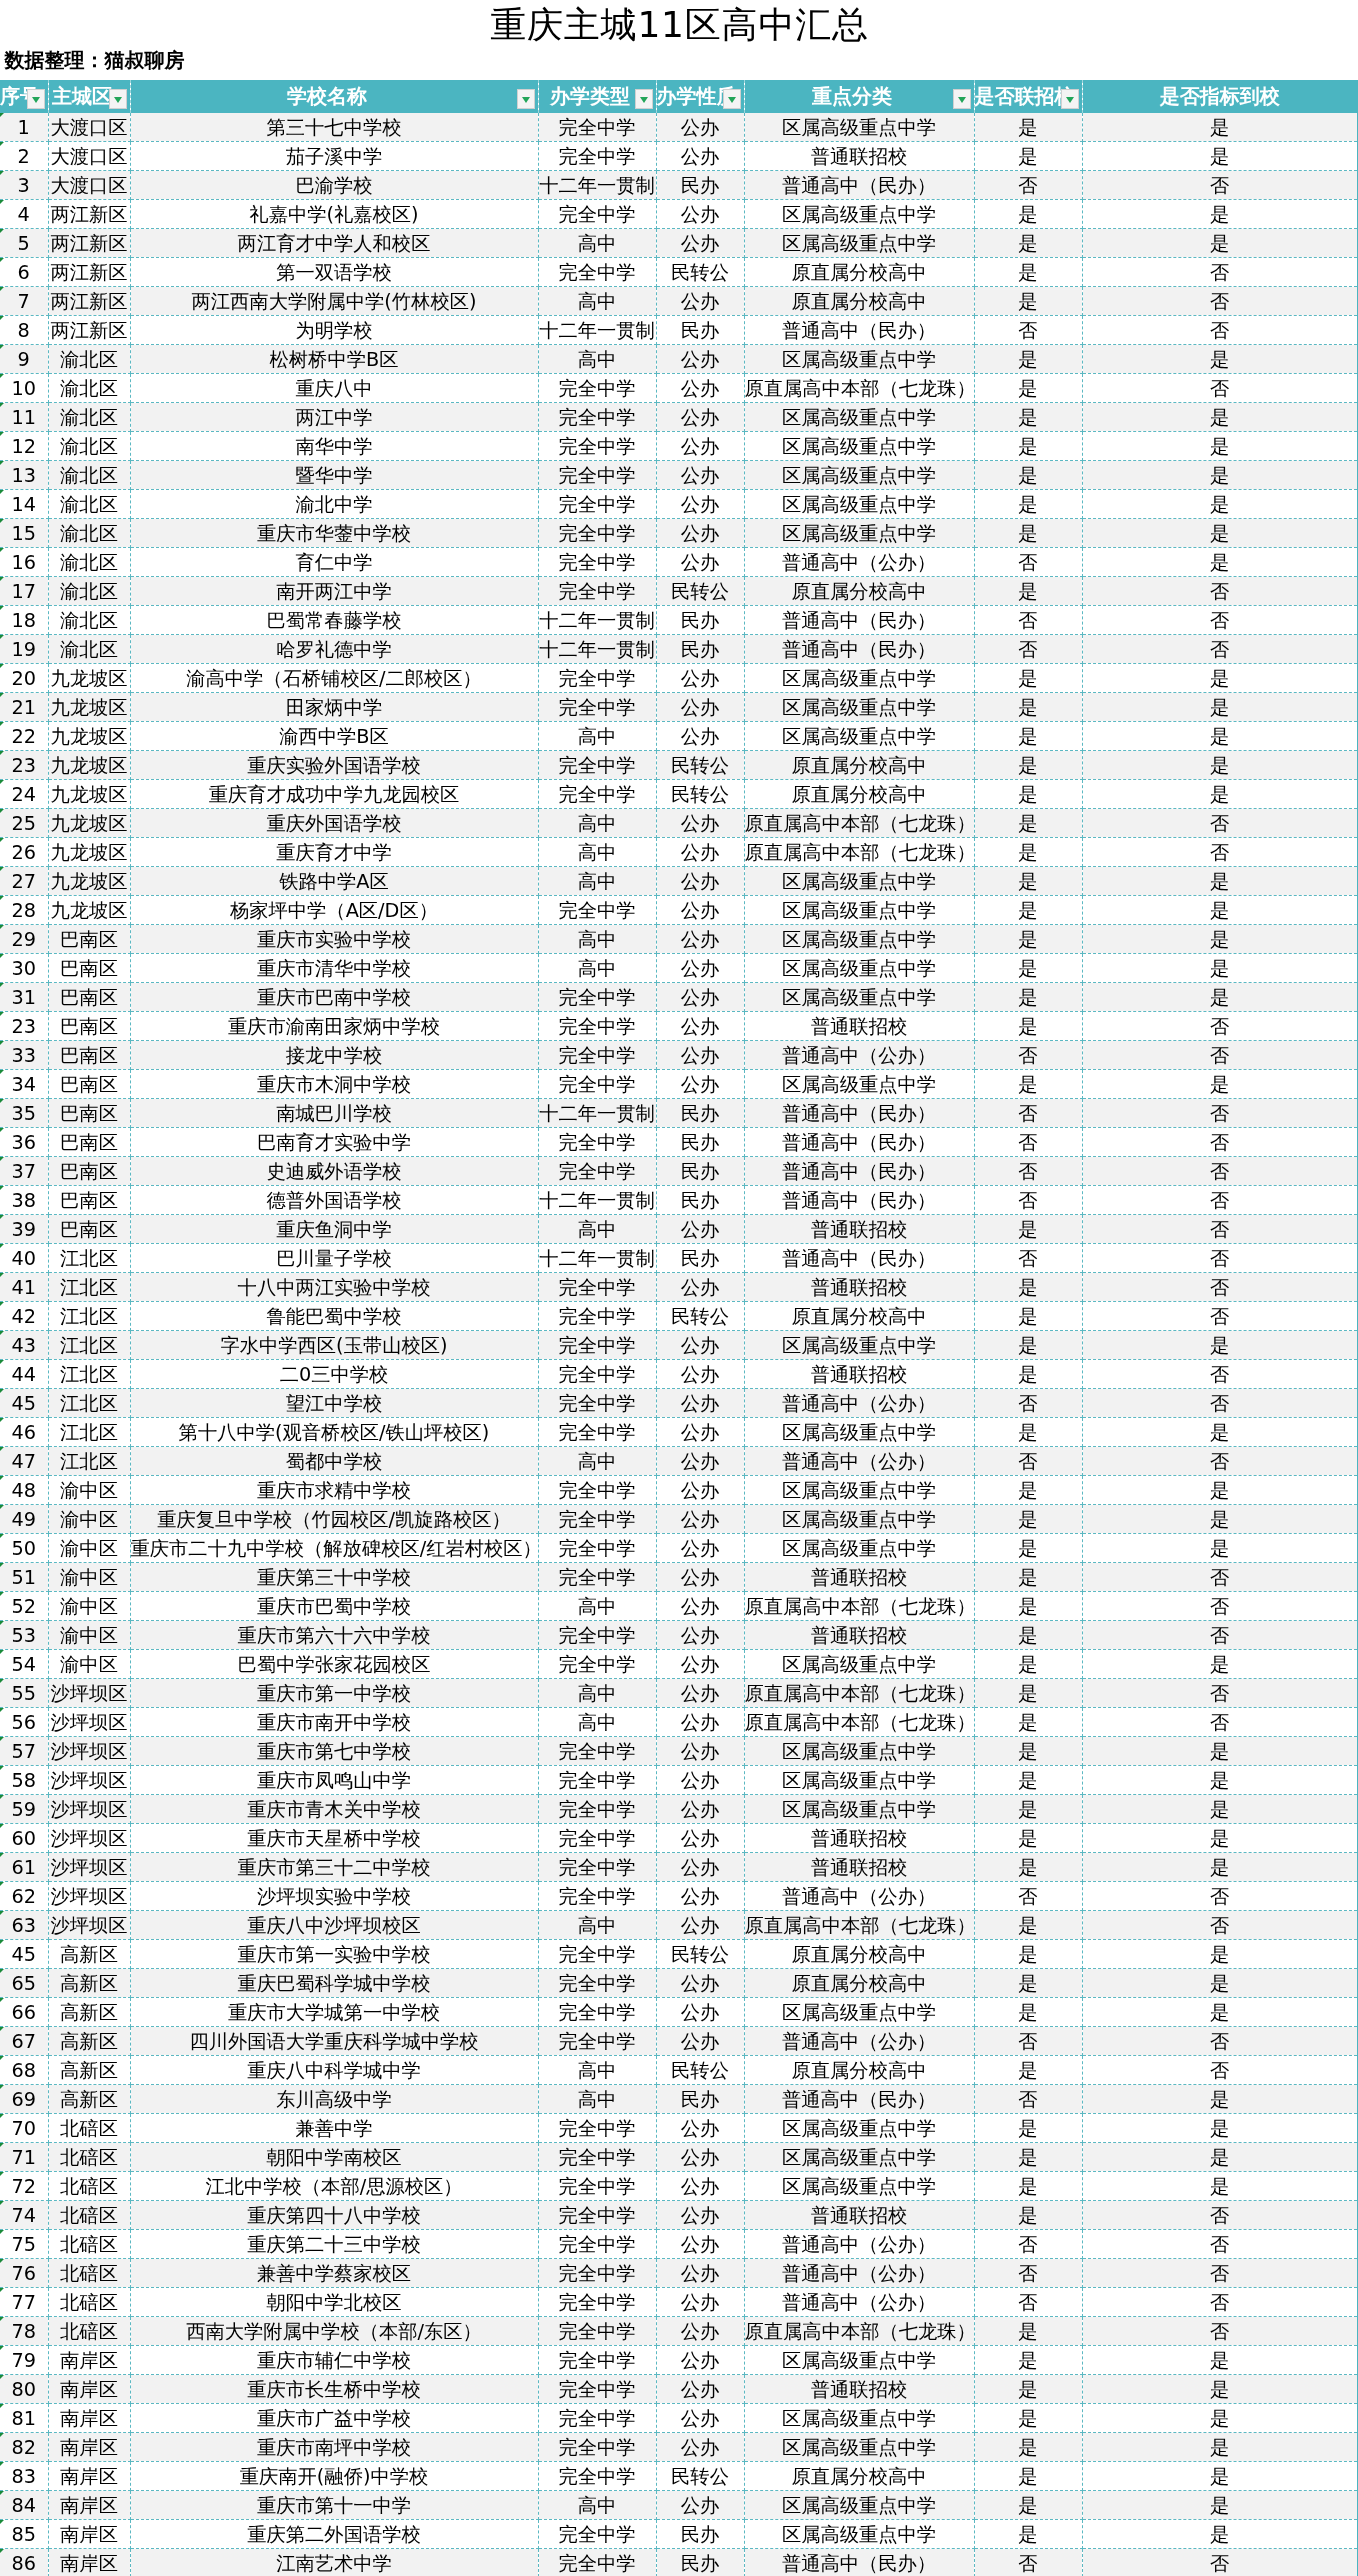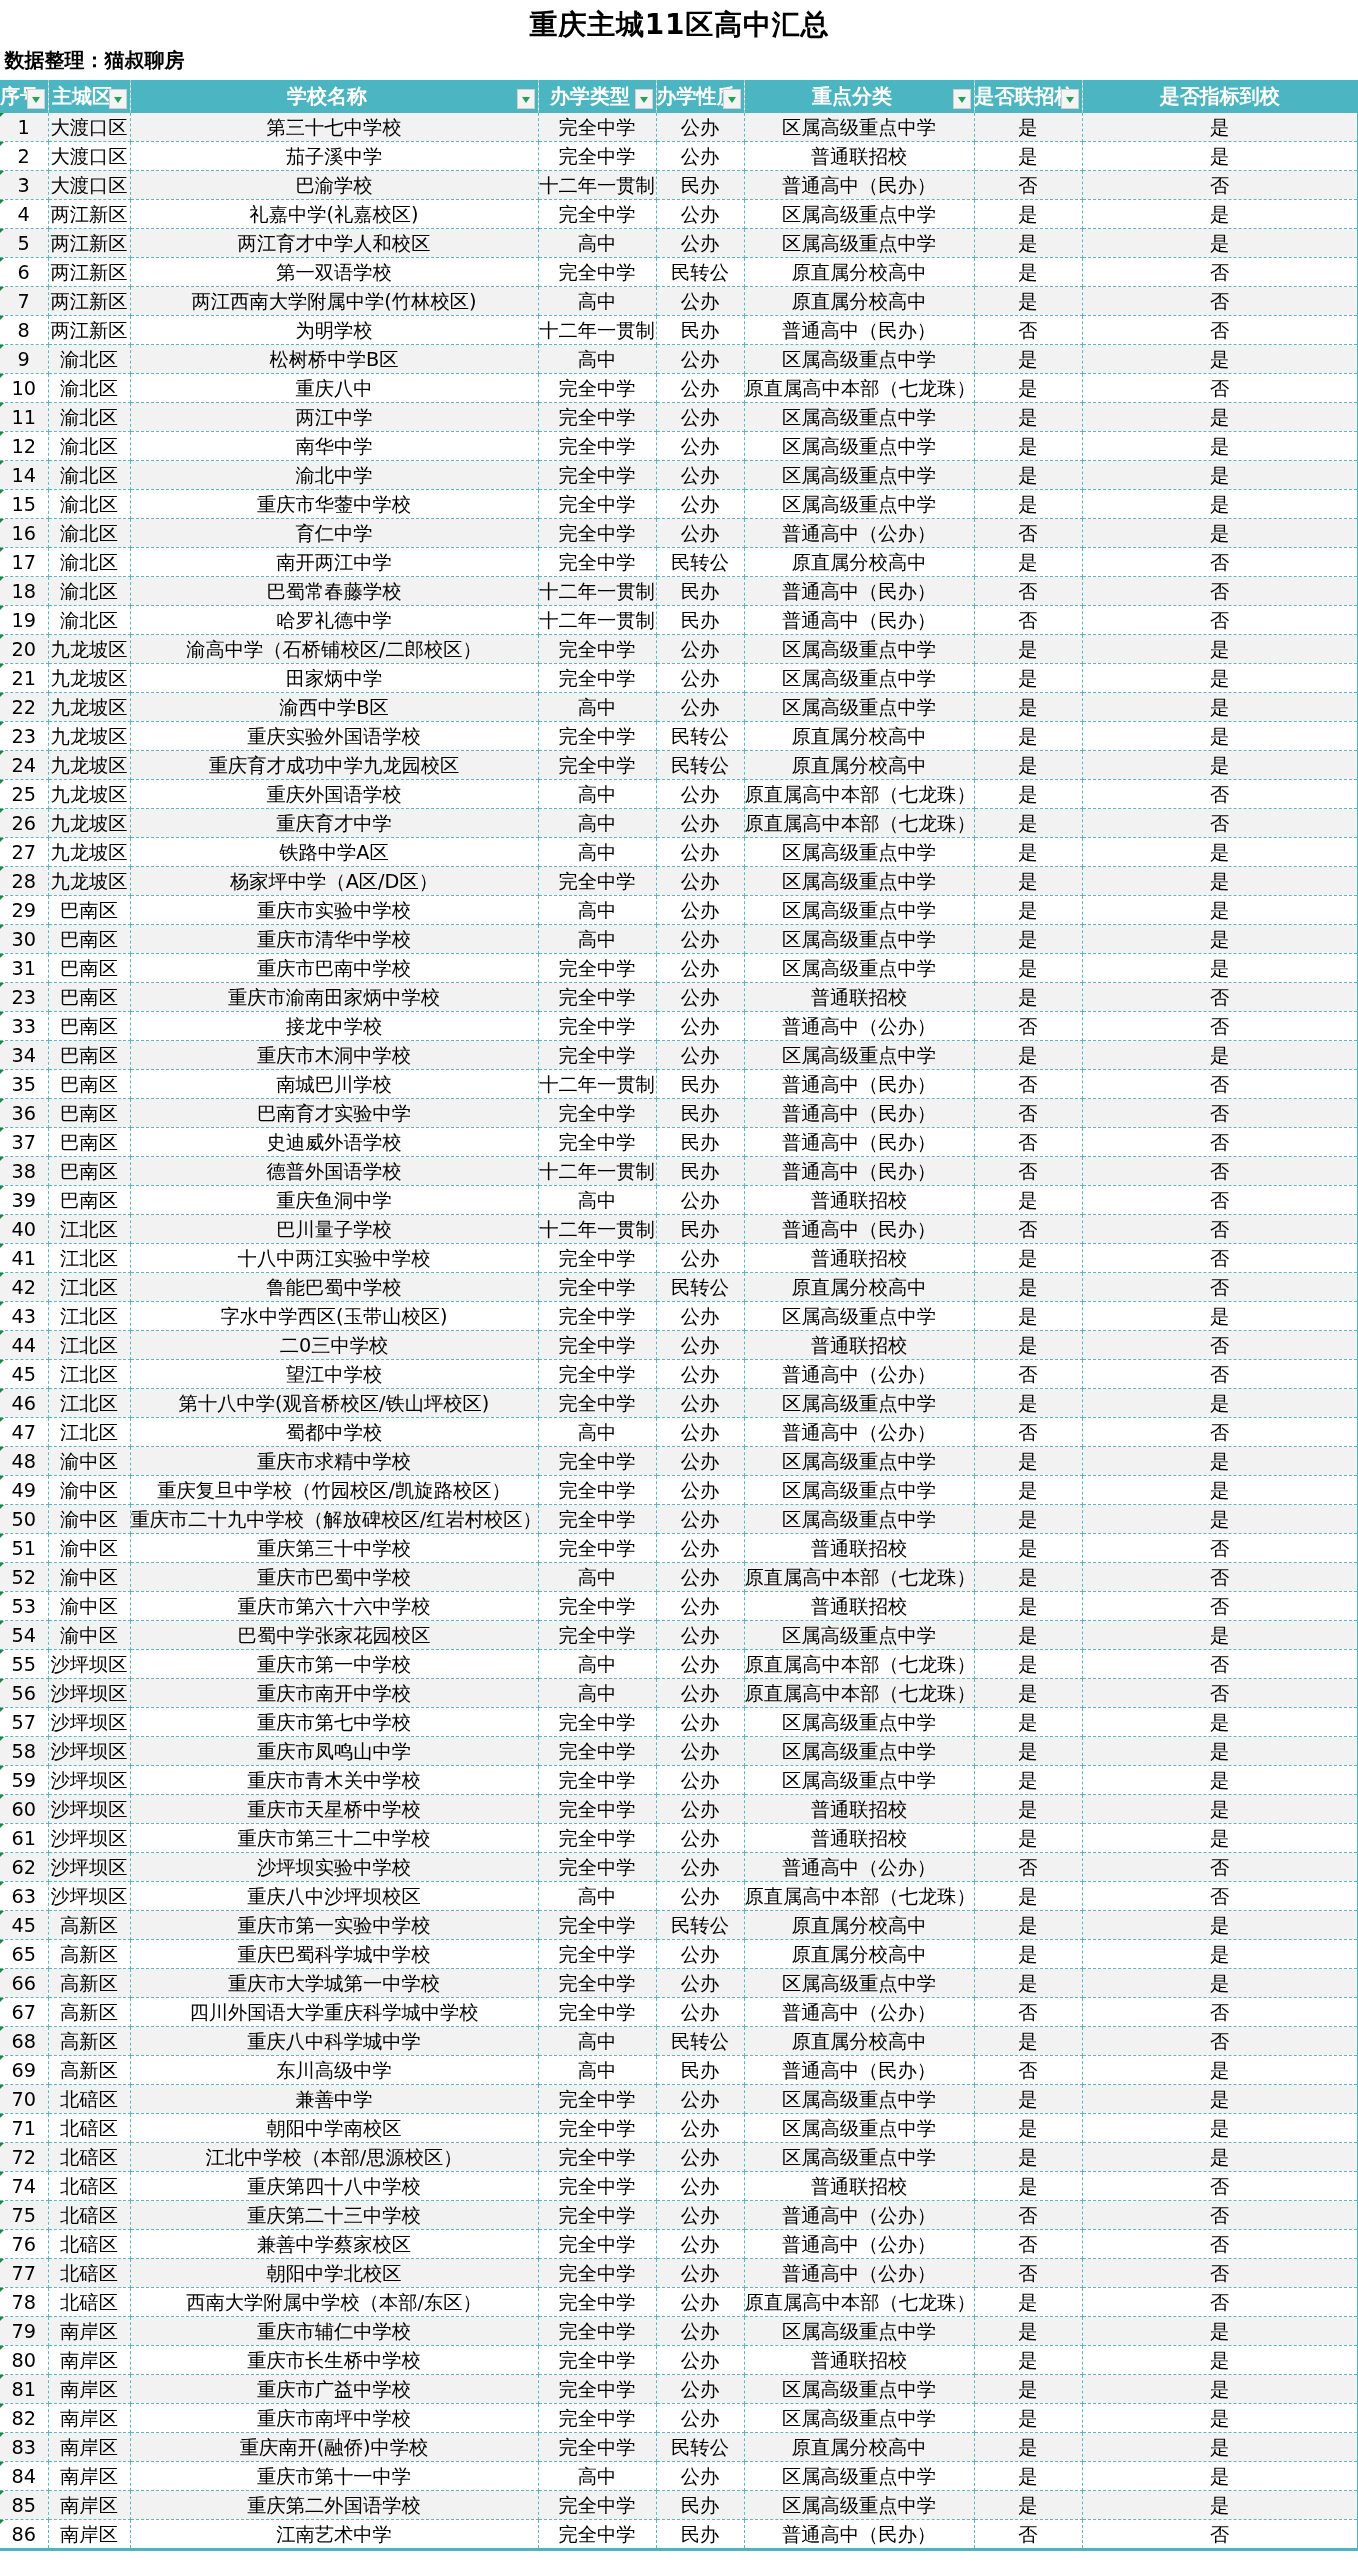--- a/index.html
+++ b/index.html
@@ -1,17 +1,17 @@
 <!DOCTYPE html>
 <html style="font-size:12.4px"><head>
 <meta charset="utf-8">
 <style>
   html, body { margin: 0; padding: 0; background: #ffffff; }
   body { width: 1359px; height: 2576px; overflow: hidden; font-family: "DejaVu Sans", "Liberation Sans", sans-serif; color: #000; }
-  .title { height: 45px; line-height: 49px; text-align: center; font-size: 28px; font-weight: bold; letter-spacing: 0.8px; }
+  .title { height: 45px; line-height: 49px; text-align: center; font-size: 36px; font-weight: normal; letter-spacing: 0.8px; }
   .subtitle { height: 35px; line-height: 31px; padding-left: 4.6px; font-size: 20px; font-weight: bold; }
   table { border-collapse: collapse; table-layout: fixed; width: 1359px; }
   col.c0 { width: 48px; } col.c1 { width: 82px; } col.c2 { width: 408px; } col.c3 { width: 118px; }
   col.c4 { width: 88px; } col.c5 { width: 230px; } col.c6 { width: 108px; } col.c7 { width: 276px; }
   thead th { background: #4BB5C1; color: #fff; height: 33px; font-size: 20px; font-weight: bold; position: relative; padding: 0; white-space: nowrap; overflow: hidden; border-right: 0.8px dashed #9fd6dc; }
   thead th .hl { display: block; text-align: center; padding-right: 14px; }
   thead th.nof .hl { padding-right: 0; }
   .filter { position: absolute; right: 2.3px; top: 9.3px; width: 18.6px; height: 20px; background: #f4f4f4; border: 0.8px solid #d0d0d0; box-sizing: border-box; }
   .filter::after { content: ""; position: absolute; left: 3.9px; top: 7px; border-left: 4.6px solid transparent; border-right: 4.6px solid transparent; border-top: 6.2px solid #22a559; }
   tbody td { height: 28px; padding: 0; font-size: 19.3px; text-align: center; white-space: nowrap; overflow: hidden; border-bottom: 0.8px dashed #5bb8c2; border-right: 0.8px dashed #5bb8c2; }
@@ -189,20 +189,30 @@
         <td class="seq">12</td>
         <td>渝北区</td>
         <td>南华中学</td>
         <td>完全中学</td>
         <td>公办</td>
         <td>区属高级重点中学</td>
         <td>是</td>
         <td>是</td>
       </tr>
       <tr>
+        <td class="seq">13</td>
+        <td>渝北区</td>
+        <td>暨华中学</td>
+        <td>完全中学</td>
+        <td>公办</td>
+        <td>区属高级重点中学</td>
+        <td>是</td>
+        <td>是</td>
+      </tr>
+      <tr>
         <td class="seq">14</td>
         <td>渝北区</td>
         <td>渝北中学</td>
         <td>完全中学</td>
         <td>公办</td>
         <td>区属高级重点中学</td>
         <td>是</td>
         <td>是</td>
       </tr>
       <tr>

